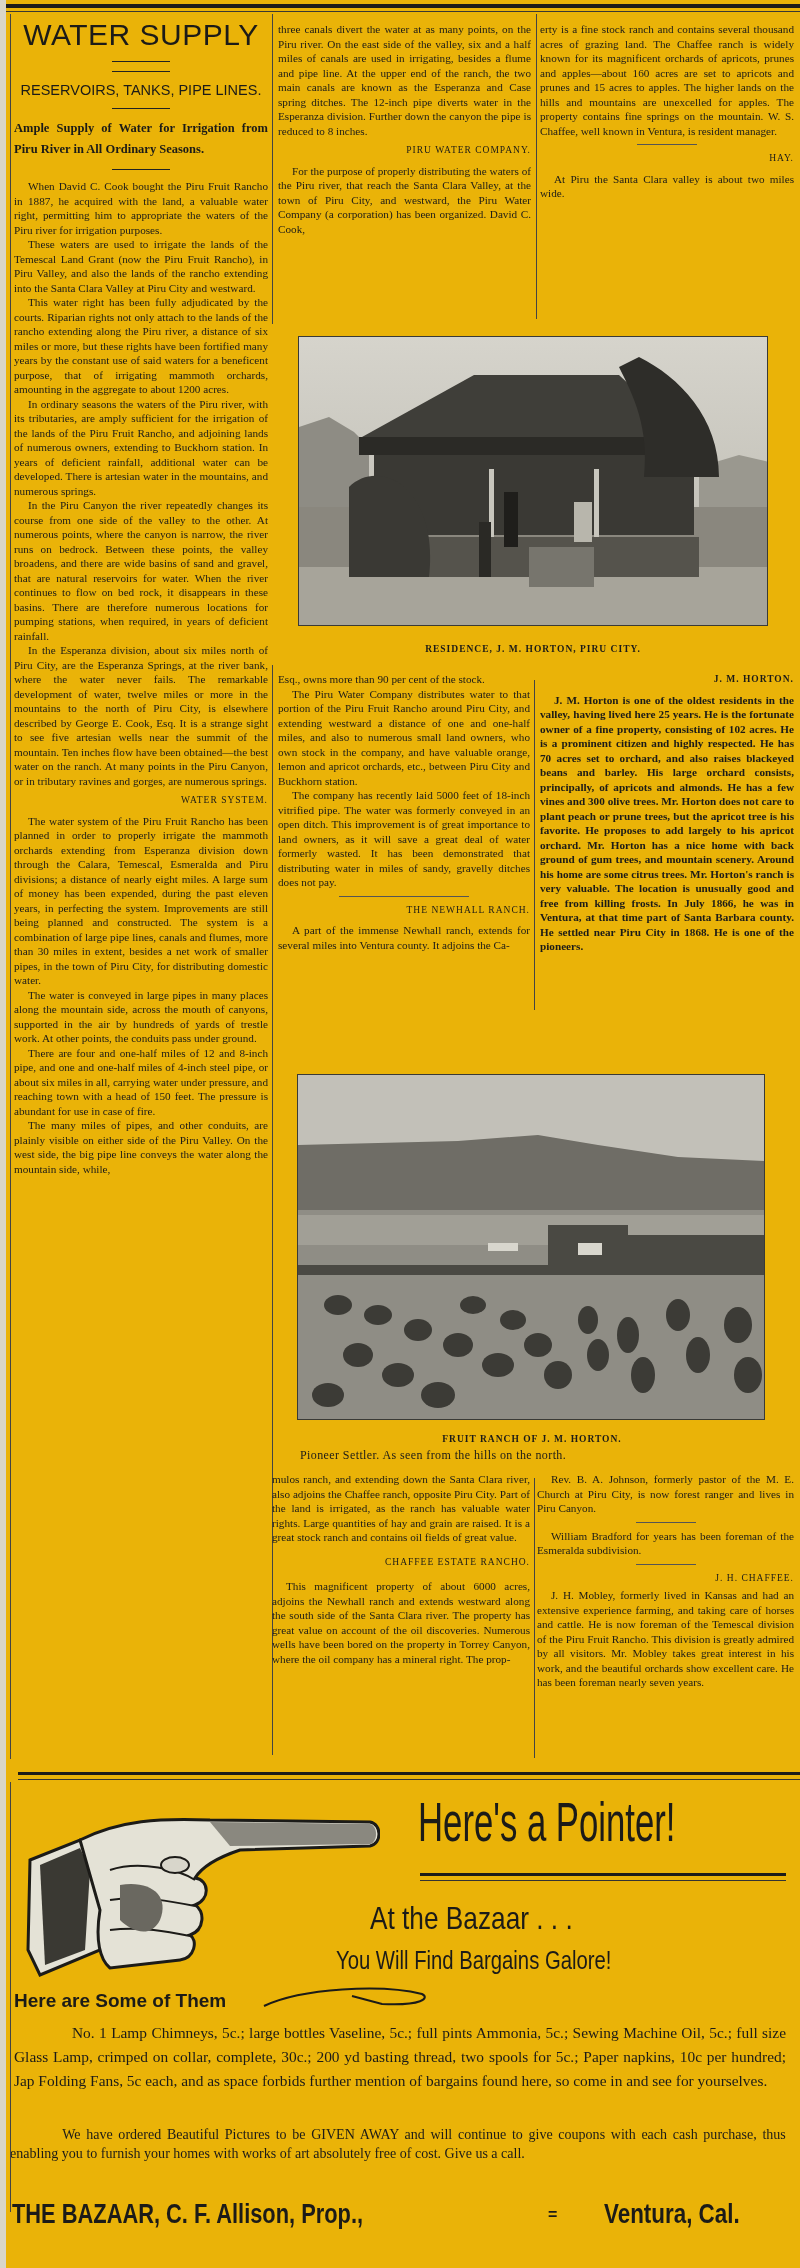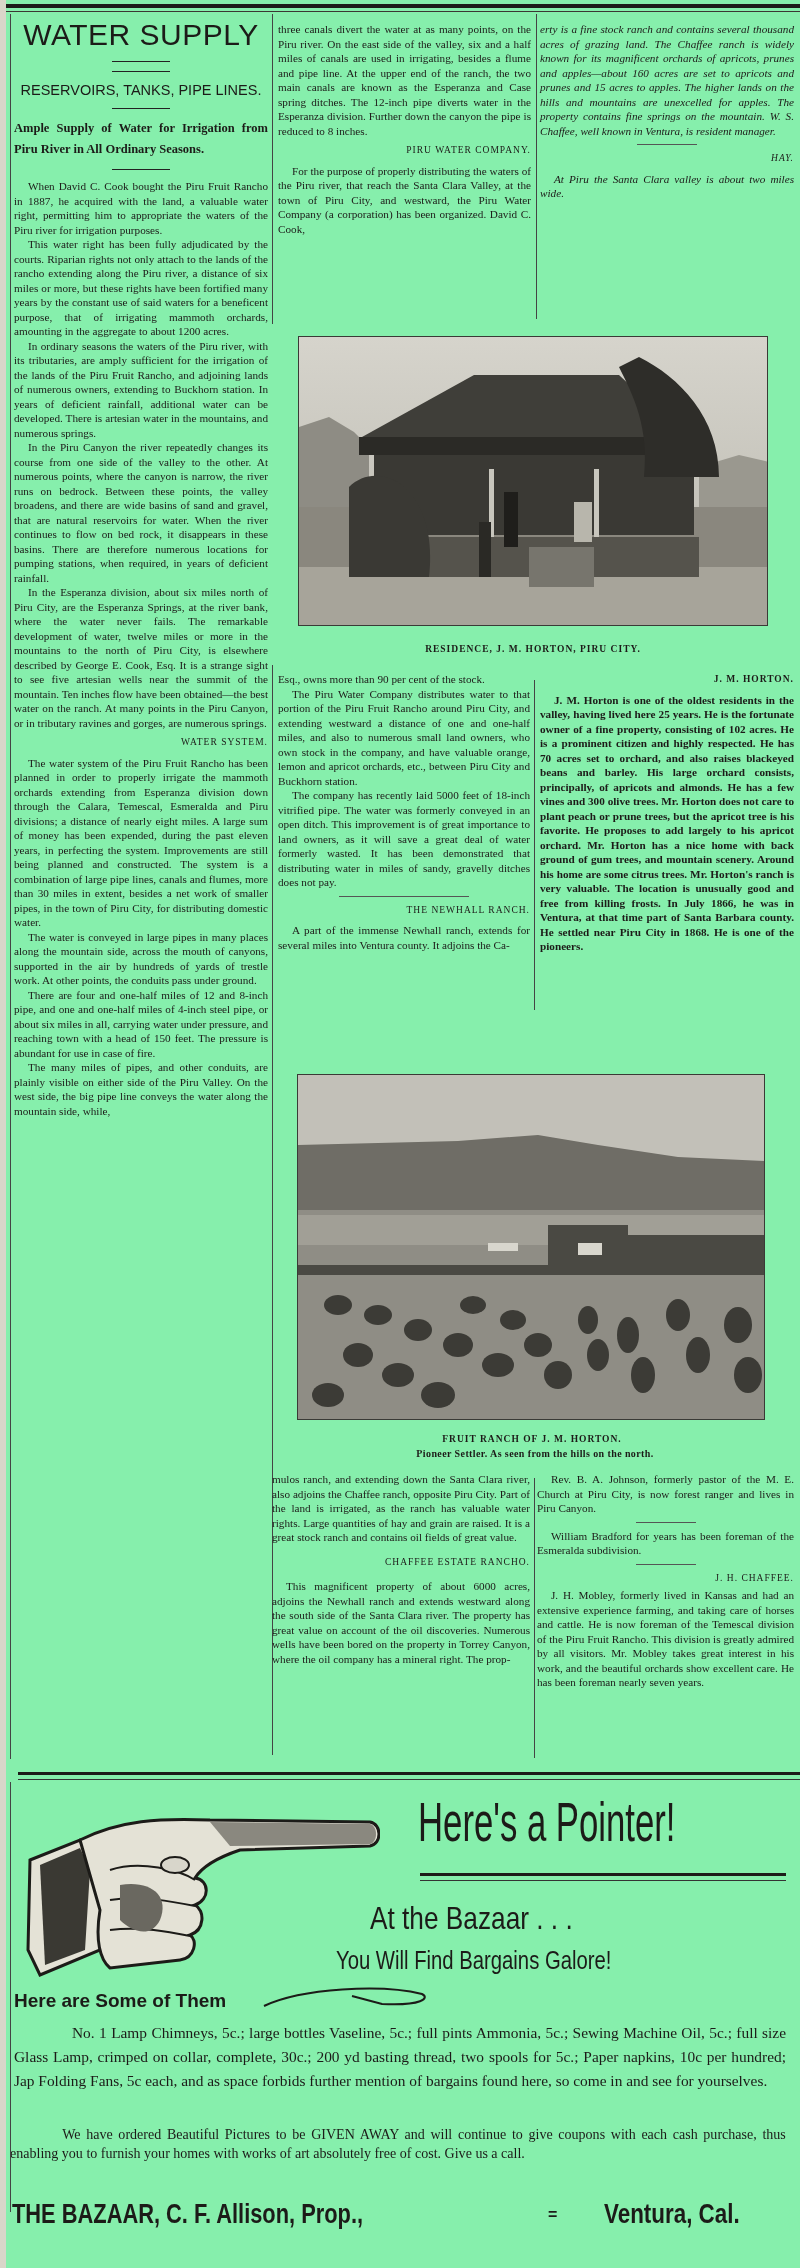--- a/index.html
+++ b/index.html
@@ -1,35 +1,35 @@
 <!DOCTYPE html>
 <html><head>
 <meta charset="utf-8">
 <style>
   * { box-sizing: border-box; margin: 0; padding: 0; }
   html, body { width: 800px; height: 2268px; background: #e8e6dc; }
   body { font-family: "Liberation Serif", "DejaVu Serif", serif; color: #1c1b18; position: relative; overflow: hidden; }
-  .page { position: absolute; left: 0; top: 0; width: 800px; height: 2268px; background: #86efac; }
+  .page { position: absolute; left: 0; top: 0; width: 800px; height: 2268px; background: #eab308; }
   .left-edge { position: absolute; left: 0; top: 0; width: 6px; height: 2268px; background: #d9d6c9; }
   .top-rule { position: absolute; left: 6px; right: 0; top: 4px; height: 4px; background: #1d1c19; }
   .top-rule2 { position: absolute; left: 6px; right: 0; top: 11px; height: 1px; background: #3a3833; }
   .col { position: absolute; font-size: 11.2px; line-height: 14.5px; text-align: justify; }
   .col p { text-indent: 14px; }
   .col p.noindent { text-indent: 0; }
   .vrule { position: absolute; width: 1px; background: #444; }
   .head1 { font-family: "Liberation Sans", "DejaVu Sans", sans-serif; font-size: 30px; line-height: 34px; text-align: center; font-weight: normal; letter-spacing: 0.5px; margin-top: 4px; }
   .dash { width: 58px; height: 1px; background: #222; margin: 9px auto; }
   .head2 { font-family: "Liberation Sans", sans-serif; font-weight: bold; font-size: 16.5px; line-height: 22px; text-align: center; }
   .head3 { font-family: "Liberation Sans", sans-serif; font-size: 14.5px; text-align: center; line-height: 18px; }
   .head4 { font-family: "Liberation Serif", serif; font-weight: bold; font-size: 12.5px; line-height: 21px; }
   .subhead { text-align: right; font-size: 9.5px; letter-spacing: 1px; text-indent: 0 !important; margin: 5px 0 6px; }
   .short-rule { width: 60px; height: 1px; background: #555; margin: 6px auto; }
   .photo { position: absolute; background: #5a5a56; overflow: hidden; border: 1px solid #3a3a36; }
   .caption { position: absolute; text-align: center; font-size: 9.5px; letter-spacing: 1px; font-weight: bold; }
-  .caption2 { position: absolute; text-align: center; font-size: 10px; font-weight: bold; letter-spacing: 0.4px; }
+  .caption2 { position: absolute; font-size: 12px; font-weight: normal; letter-spacing: 0.4px; }
   .hrule-thick { position: absolute; height: 3px; background: #1d1c19; }
   .hrule-thin { position: absolute; height: 1px; background: #333; }
   .ad-title { position: absolute; font-family: "Liberation Sans Narrow", "Liberation Sans", sans-serif; font-size: 56px; line-height: 60px; transform: scaleX(0.62); transform-origin: left top; white-space: nowrap; letter-spacing: 0px; }
   .ad-sub1 { position: absolute; font-family: "Liberation Sans", sans-serif; font-size: 32px; line-height: 36px; white-space: nowrap; transform: scaleX(0.82); transform-origin: left top; }
   .ad-sub2 { position: absolute; font-family: "Liberation Sans", sans-serif; font-size: 26px; line-height: 30px; white-space: nowrap; transform: scaleX(0.78); transform-origin: left top; }
   .ad-some { position: absolute; font-family: "Liberation Sans", sans-serif; font-size: 19px; font-weight: bold; white-space: nowrap; }
   .ad-body { position: absolute; font-family: "Liberation Serif", serif; font-size: 15.4px; line-height: 24px; text-align: justify; }
   .ad-body2 { position: absolute; font-family: "Liberation Serif", serif; font-size: 15.6px; line-height: 19px; text-align: justify; transform: scaleX(0.9); transform-origin: left top; }
   .ad-foot-left { position: absolute; font-family: "Liberation Sans", sans-serif; font-size: 28px; font-weight: bold; white-space: nowrap; transform: scaleX(0.78); transform-origin: left top; }
   .ad-foot-sep { position: absolute; font-family: "Liberation Sans", sans-serif; font-size: 16px; font-weight: bold; }
@@ -52,38 +52,39 @@
 
   <div class="col" style="left:14px;top:14px;width:254px;">
     <h1 class="head1">WATER SUPPLY</h1>
     <div class="dash"></div>
     <div class="dash"></div>
     <div class="head3">RESERVOIRS, TANKS, PIPE LINES.</div>
     <div class="dash"></div>
     <div class="head4">Ample Supply of Water for Irrigation from Piru River in All Ordinary Seasons.</div>
     <div class="dash"></div>
     <p>When David C. Cook bought the Piru Fruit Rancho in 1887, he acquired with the land, a valuable water right, permitting him to appropriate the waters of the Piru river for irrigation purposes.</p>
+    <p>These waters are used to irrigate the lands of the Temescal Land Grant (now the Piru Fruit Rancho), in Piru Valley, and also the lands of the rancho extending into the Santa Clara Valley at Piru City and westward.</p>
     <p>This water right has been fully adjudicated by the courts. Riparian rights not only attach to the lands of the rancho extending along the Piru river, a distance of six miles or more, but these rights have been fortified many years by the constant use of said waters for a beneficent purpose, that of irrigating mammoth orchards, amounting in the aggregate to about 1200 acres.</p>
     <p>In ordinary seasons the waters of the Piru river, with its tributaries, are amply sufficient for the irrigation of the lands of the Piru Fruit Rancho, and adjoining lands of numerous owners, extending to Buckhorn station. In years of deficient rainfall, additional water can be developed. There is artesian water in the mountains, and numerous springs.</p>
     <p>In the Piru Canyon the river repeatedly changes its course from one side of the valley to the other. At numerous points, where the canyon is narrow, the river runs on bedrock. Between these points, the valley broadens, and there are wide basins of sand and gravel, that are natural reservoirs for water. When the river continues to flow on bed rock, it disappears in these basins. There are therefore numerous locations for pumping stations, when required, in years of deficient rainfall.</p>
     <p>In the Esperanza division, about six miles north of Piru City, are the Esperanza Springs, at the river bank, where the water never fails. The remarkable development of water, twelve miles or more in the mountains to the north of Piru City, is elsewhere described by George E. Cook, Esq. It is a strange sight to see five artesian wells near the summit of the mountain. Ten inches flow have been obtained—the best water on the ranch. At many points in the Piru Canyon, or in tributary ravines and gorges, are numerous springs.</p>
     <p class="subhead">WATER SYSTEM.</p>
     <p>The water system of the Piru Fruit Rancho has been planned in order to properly irrigate the mammoth orchards extending from Esperanza division down through the Calara, Temescal, Esmeralda and Piru divisions; a distance of nearly eight miles. A large sum of money has been expended, during the past eleven years, in perfecting the system. Improvements are still being planned and constructed. The system is a combination of large pipe lines, canals and flumes, more than 30 miles in extent, besides a net work of smaller pipes, in the town of Piru City, for distributing domestic water.</p>
     <p>The water is conveyed in large pipes in many places along the mountain side, across the mouth of canyons, supported in the air by hundreds of yards of trestle work. At other points, the conduits pass under ground.</p>
     <p>There are four and one-half miles of 12 and 8-inch pipe, and one and one-half miles of 4-inch steel pipe, or about six miles in all, carrying water under pressure, and reaching town with a head of 150 feet. The pressure is abundant for use in case of fire.</p>
     <p>The many miles of pipes, and other conduits, are plainly visible on either side of the Piru Valley. On the west side, the big pipe line conveys the water along the mountain side, while,</p>
   </div>
 
   <div class="col" style="left:278px;top:22px;width:253px;">
     <p class="noindent">three canals divert the water at as many points, on the Piru river. On the east side of the valley, six and a half miles of canals are used in irrigating, besides a flume and pipe line. At the upper end of the ranch, the two main canals are known as the Esperanza and Case spring ditches. The 12-inch pipe diverts water in the Esperanza division. Further down the canyon the pipe is reduced to 8 inches.</p>
     <p class="subhead">PIRU WATER COMPANY.</p>
     <p>For the purpose of properly distributing the waters of the Piru river, that reach the Santa Clara Valley, at the town of Piru City, and westward, the Piru Water Company (a corporation) has been organized. David C. Cook,</p>
   </div>
 
-  <div class="col" style="left:540px;top:22px;width:254px;font-style:italic;">
+  <div class="col" style="left:540px;top:22px;width:254px;">
     <p class="noindent">erty is a fine stock ranch and contains several thousand acres of grazing land. The Chaffee ranch is widely known for its magnificent orchards of apricots, prunes and apples—about 160 acres are set to apricots and prunes and 15 acres to apples. The higher lands on the hills and mountains are unexcelled for apples. The property contains fine springs on the mountain. W. S. Chaffee, well known in Ventura, is resident manager.</p>
     <div class="short-rule"></div>
     <p class="subhead">HAY.</p>
     <p style="margin-top:6px;">At Piru the Santa Clara valley is about two miles wide.</p>
   </div>
 
   <div class="photo" style="left:298px;top:336px;width:470px;height:290px;">
     <svg width="470" height="290" viewBox="0 0 470 290">
       <defs>
         <linearGradient id="sky1" x1="0" y1="0" x2="0" y2="1">

